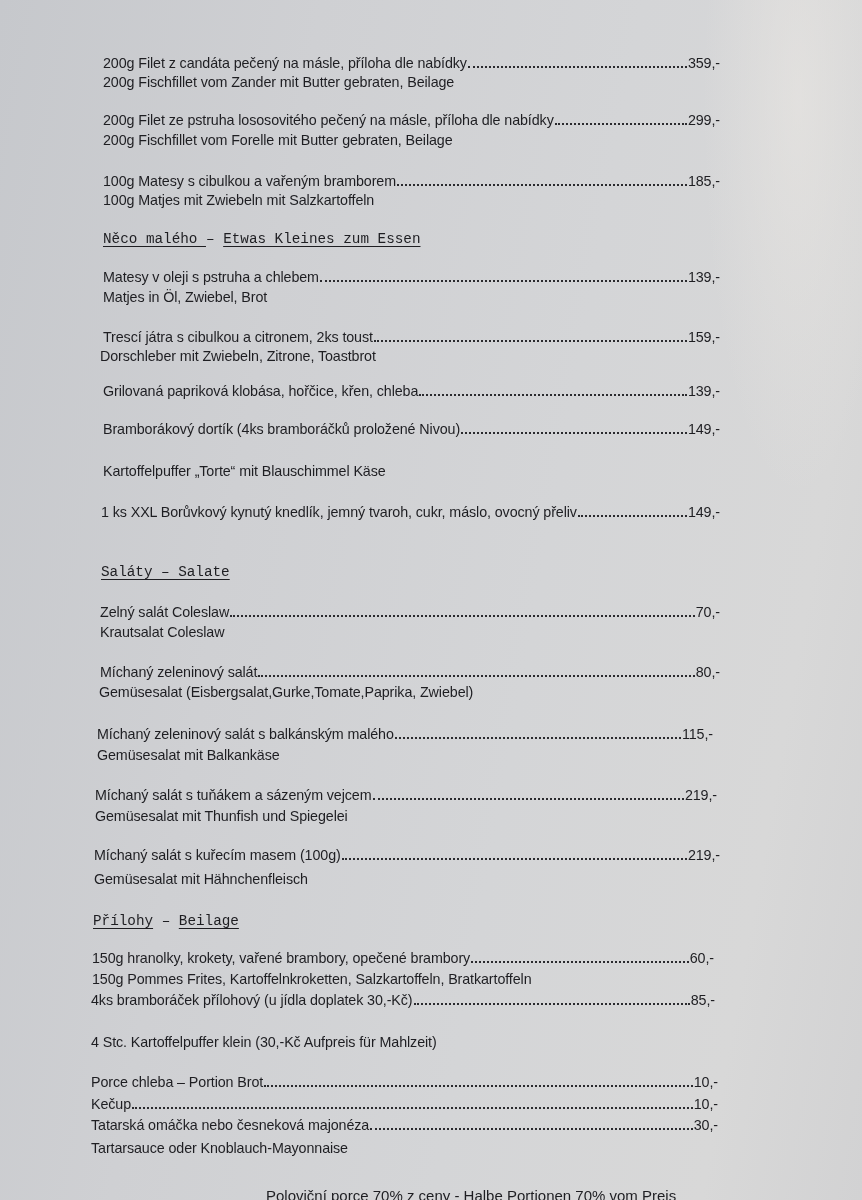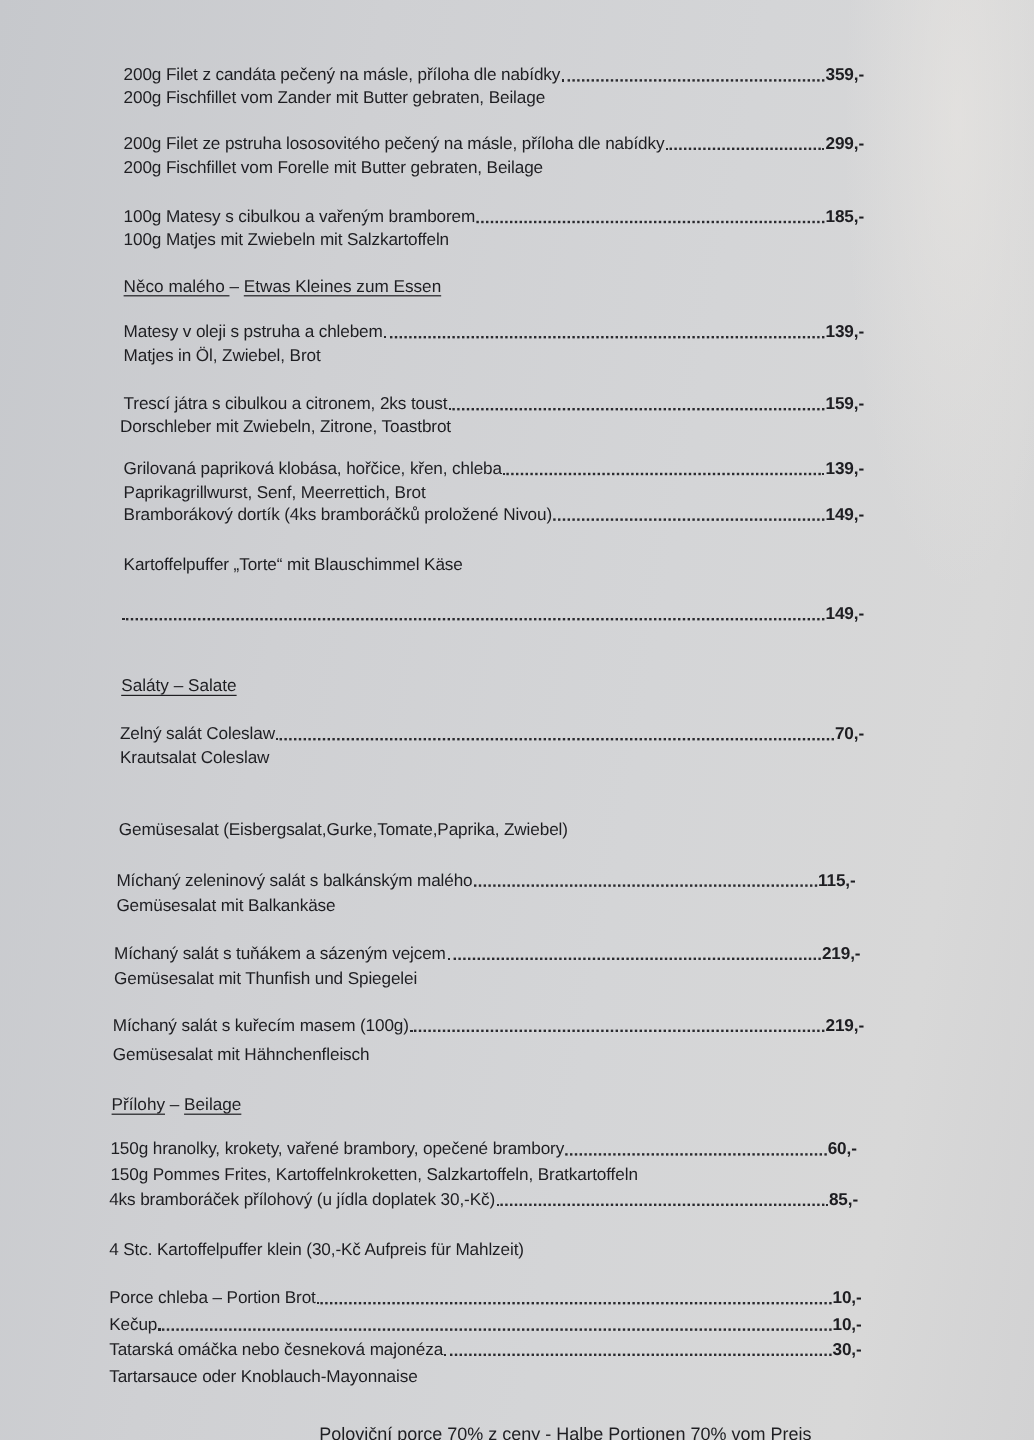--- a/index.html
+++ b/index.html
@@ -20,23 +20,23 @@
     font-size: 14.3px; line-height: 20px; white-space: nowrap;
     display: flex; align-items: baseline;
     letter-spacing: -0.1px;
   }
   .line.sub { width: auto; }
   .line .name { flex: 0 0 auto; }
   .line .dots {
     flex: 1 1 auto; overflow: hidden; margin: 0 1px;
     border-bottom: 2px dotted #2a2a2e; height: 0; align-self: flex-end; margin-bottom: 5px;
   }
-  .line .price { flex: 0 0 auto; font-weight: bold; }
+  .line .price { flex: 0 0 auto; }
   .heading {
-    position: absolute; left: 103px; font-size: 14.3px; line-height: 20px; white-space: nowrap;
+    position: absolute; left: 103px; font-size: 14.3px; line-height: 20px; white-space: nowrap; font-family: Liberation Mono, monospace;
   }
   .heading .u { text-decoration: underline; text-underline-offset: 3px; }
   .footer {
     position: absolute; left: 266px; top: 1186px; font-size: 15px; line-height: 20px; white-space: nowrap;
   }
 </style>
 </head>
 <body>
 
 <div class="glare"></div>
@@ -90,51 +90,54 @@
   </div>
   <div class="line sub" style="top:346px; left:100px">
       <span>Dorschleber mit Zwiebeln, Zitrone, Toastbrot</span>
     </div>
 
   <div class="line" style="top:381px">
     <span class="name">Grilovaná papriková klobása, hořčice, křen, chleba</span>
     <span class="dots"></span>
     <span class="price">139,-</span>
   </div>
-  <div class="line sub" style="top:401px">
-      <span>Paprikagrillwurst, Senf, Meerrettich, Brot</span>
-    </div>
 
   <div class="line" style="top:419px">
     <span class="name">Bramborákový dortík (4ks bramboráčků proložené Nivou)</span>
     <span class="dots"></span>
     <span class="price">149,-</span>
   </div>
   <div class="line sub" style="top:461px">
       <span>Kartoffelpuffer „Torte“ mit Blauschimmel Käse</span>
     </div>
 
   <div class="line" style="top:502px; left:101px; width:619px">
+    <span class="name">1 ks XXL Borůvkový kynutý knedlík, jemný tvaroh, cukr, máslo, ovocný přeliv</span>
     <span class="dots"></span>
     <span class="price">149,-</span>
   </div>
 
   <div class="heading" style="top:562px; left:101px">
     <span class="u">Saláty – Salate</span>
   </div>
 
   <div class="line" style="top:602px; left:100px; width:620px">
     <span class="name">Zelný salát Coleslaw</span>
     <span class="dots"></span>
     <span class="price"> 70,-</span>
   </div>
   <div class="line sub" style="top:622px; left:100px">
       <span>Krautsalat Coleslaw</span>
     </div>
 
+  <div class="line" style="top:662px; left:100px; width:620px">
+    <span class="name">Míchaný zeleninový salát</span>
+    <span class="dots"></span>
+    <span class="price">80,-</span>
+  </div>
   <div class="line sub" style="top:682px; left:99px">
       <span>Gemüsesalat (Eisbergsalat,Gurke,Tomate,Paprika, Zwiebel)</span>
     </div>
 
   <div class="line" style="top:724px; left:97px; width:616px">
     <span class="name">Míchaný zeleninový salát s balkánským malého</span>
     <span class="dots"></span>
     <span class="price">115,-</span>
   </div>
   <div class="line sub" style="top:745px; left:97px">

